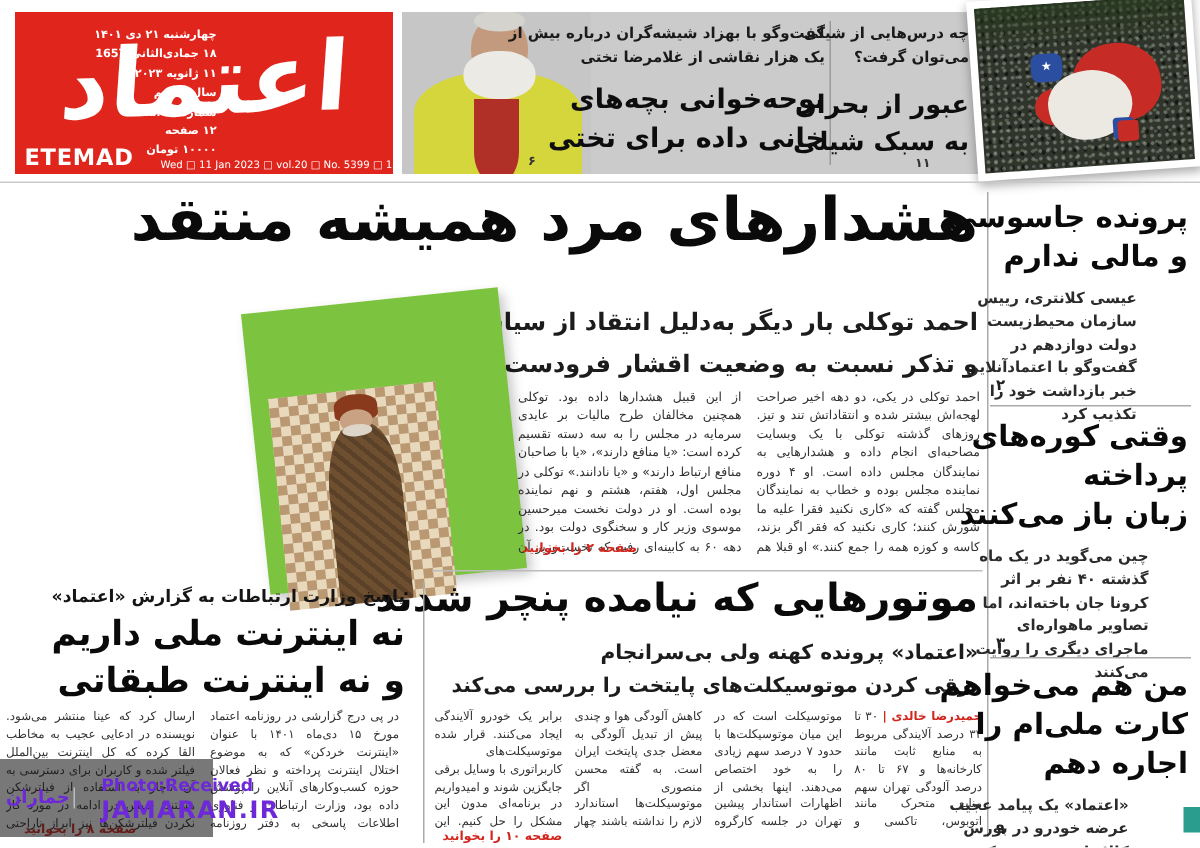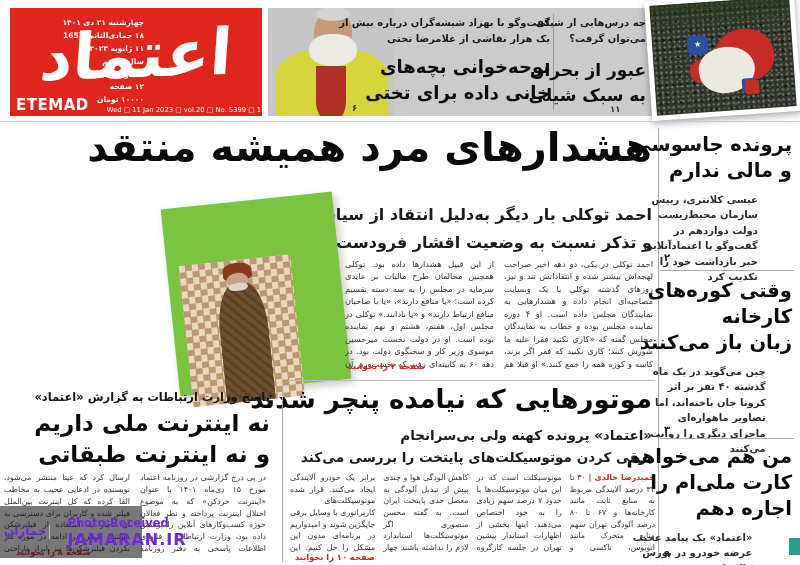--- a/index.html
+++ b/index.html
@@ -237,21 +237,21 @@
       <div data-name="headline-line">و مالی ندارم</div>
     </div>
     <div class="d" data-name="sidebar-deck">عیسی کلانتری، رییس سازمان محیط‌زیست دولت دوازدهم در گفت‌وگو با اعتمادآنلاین خبر بازداشت خود را تکذیب کرد</div>
   </div>
   <div class="side-num" style="top:252px;" data-name="sidebar-page-number">۲</div>
   <div class="side-rule" style="top:270px;" data-name="sidebar-rule"></div>
 
   <div class="side-art" style="top:278px;" data-name="sidebar-article-crematoriums">
     <div class="h" data-name="sidebar-headline">
       <div data-name="headline-line">وقتی کوره‌های</div>
-      <div data-name="headline-line">کارخانه</div>
+      <div data-name="headline-line">پرداخته</div>
       <div data-name="headline-line">زبان باز می‌کنند</div>
     </div>
     <div class="d" data-name="sidebar-deck">چین می‌گوید در یک ماه گذشته ۴۰ نفر بر اثر کرونا جان باخته‌اند، اما تصاویر ماهواره‌ای ماجرای دیگری را روایت می‌کنند</div>
   </div>
   <div class="side-num" style="top:424px;" data-name="sidebar-page-number">۳</div>
   <div class="side-rule" style="top:438px;" data-name="sidebar-rule"></div>
 
   <div class="side-art" style="top:444px;" data-name="sidebar-article-id-card">
     <div class="h" data-name="sidebar-headline">
       <div data-name="headline-line">من هم می‌خواهم</div>

